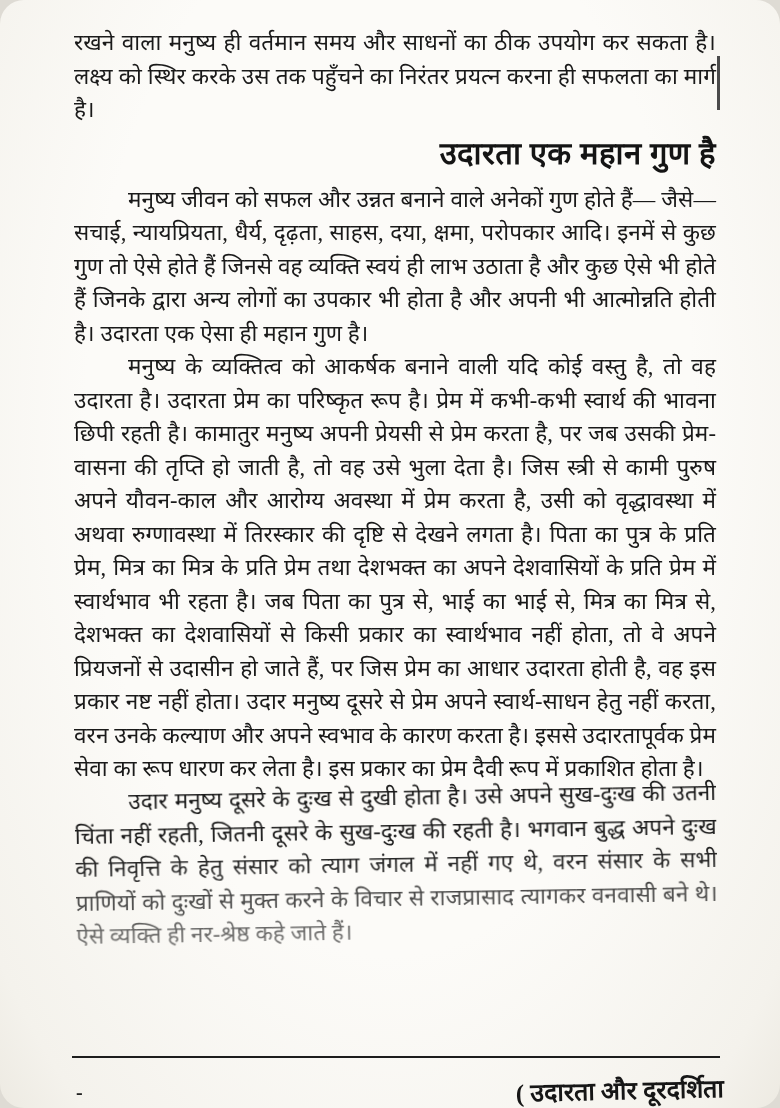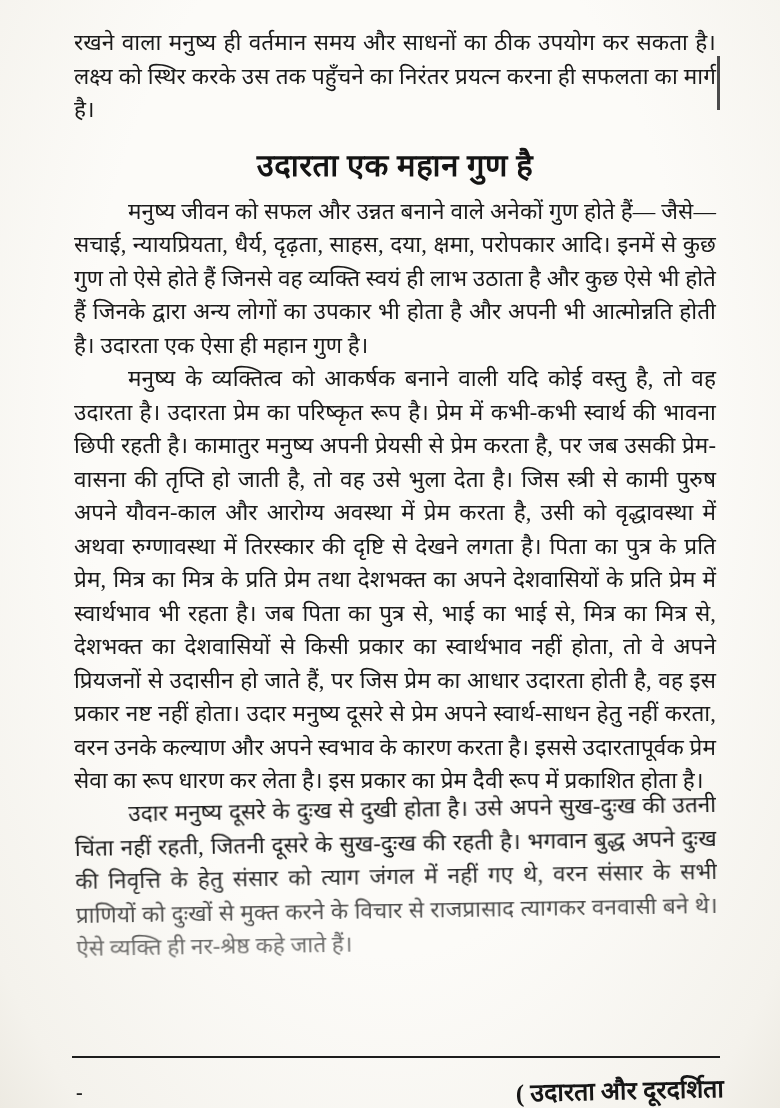--- a/index.html
+++ b/index.html
@@ -11,35 +11,36 @@
     position: relative;
     width: 780px;
     height: 1108px;
     margin: 0 auto;
     box-sizing: border-box;
     overflow: hidden;
     background: radial-gradient(ellipse at 50% 38%, #fcfbf8 55%, #f4f2ec 90%, #edeae2 100%);
     color: #1a1a1a;
     font-family: "Liberation Serif", "DejaVu Serif", serif;
     padding: 26px 64px 0 74px;
+    border-radius: 24px;
   }
   .para {
     margin: 0;
     font-size: 22.5px;
     line-height: 33.5px;
     text-align: justify;
     letter-spacing: 0.1px;
   }
   .para.indent { text-indent: 54px; }
   .heading {
-    margin: 19px 0 9px 0;
+    margin: 7px 0 9px 0;
     font-size: 31px;
     line-height: 40px;
     font-weight: bold;
-    text-align: center;
+    text-align: right;
     letter-spacing: 0.5px;
     color: #141414;
   }
   .para.last {
     transform: rotate(-0.9deg);
     transform-origin: 0 0;
     -webkit-mask-image: linear-gradient(180deg, #000 40%, rgba(0,0,0,0.55) 100%);
     mask-image: linear-gradient(180deg, #000 40%, rgba(0,0,0,0.55) 100%);
     filter: blur(0.2px);
   }

